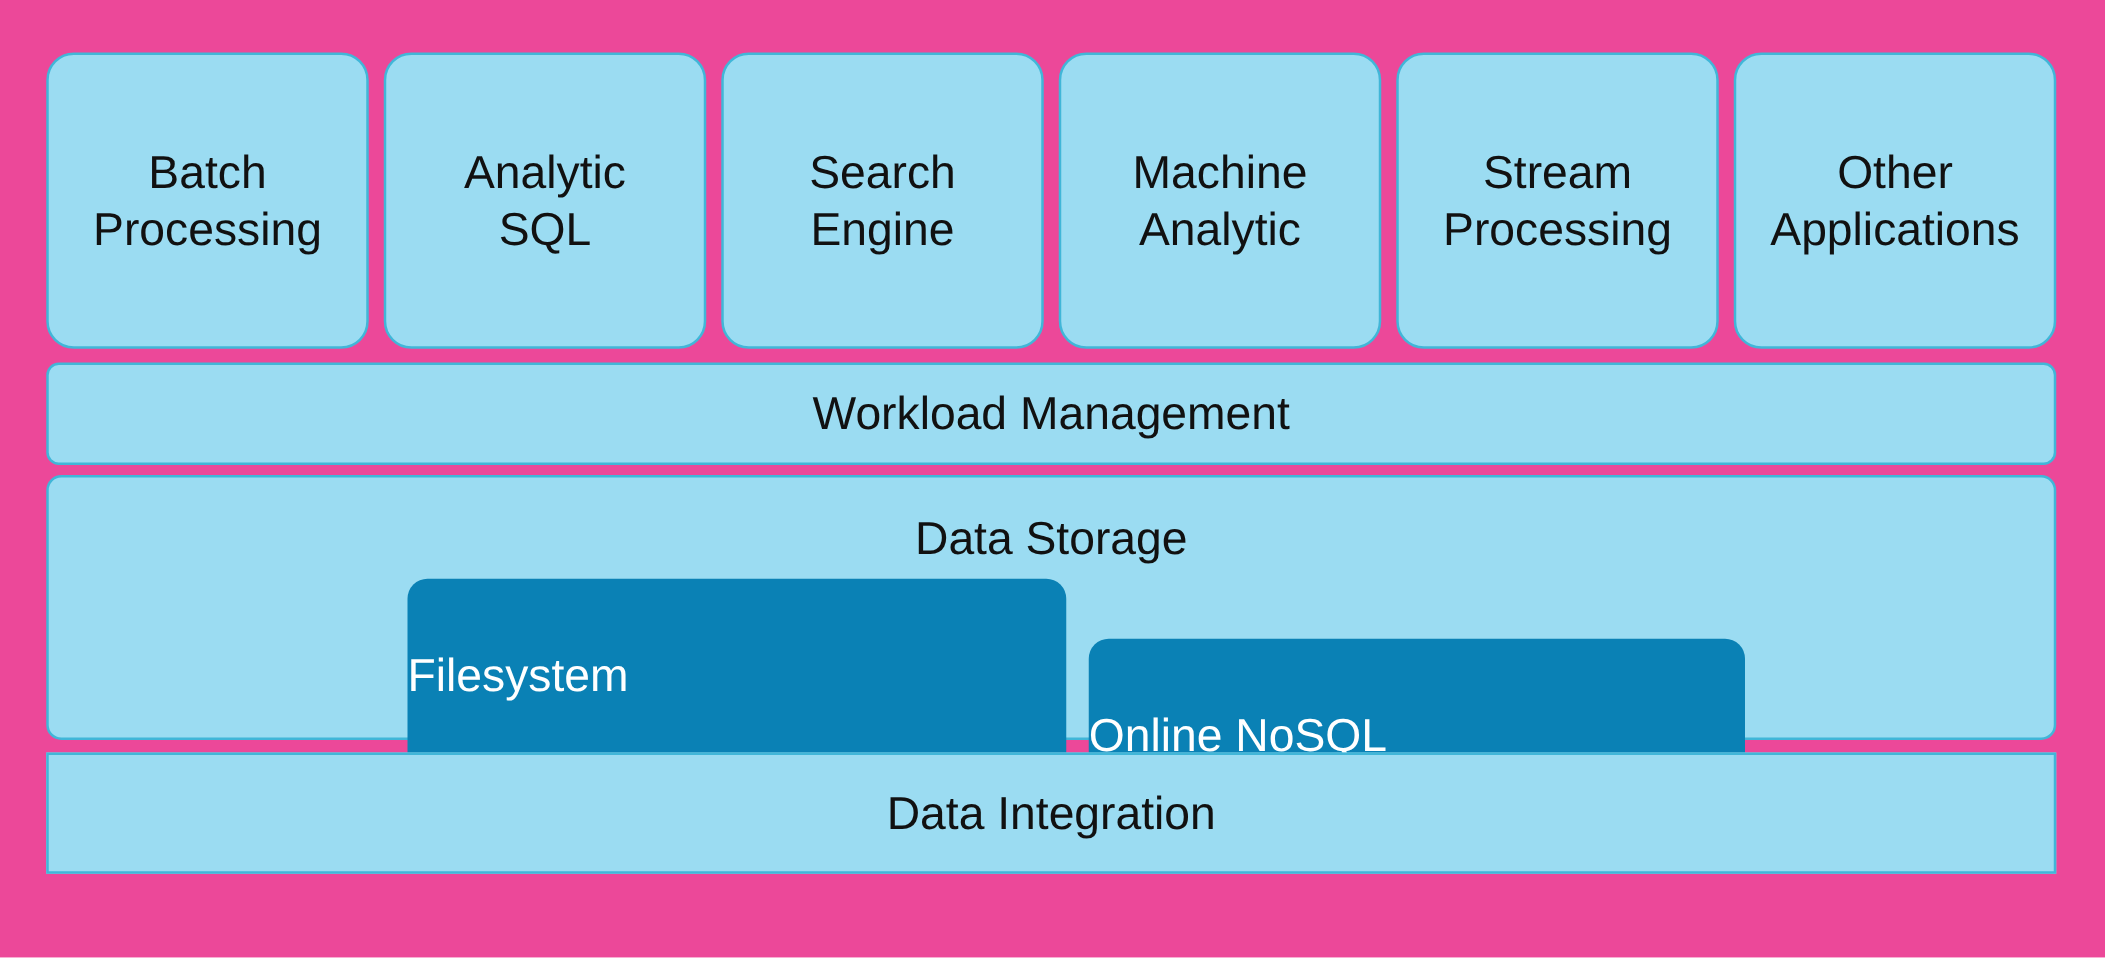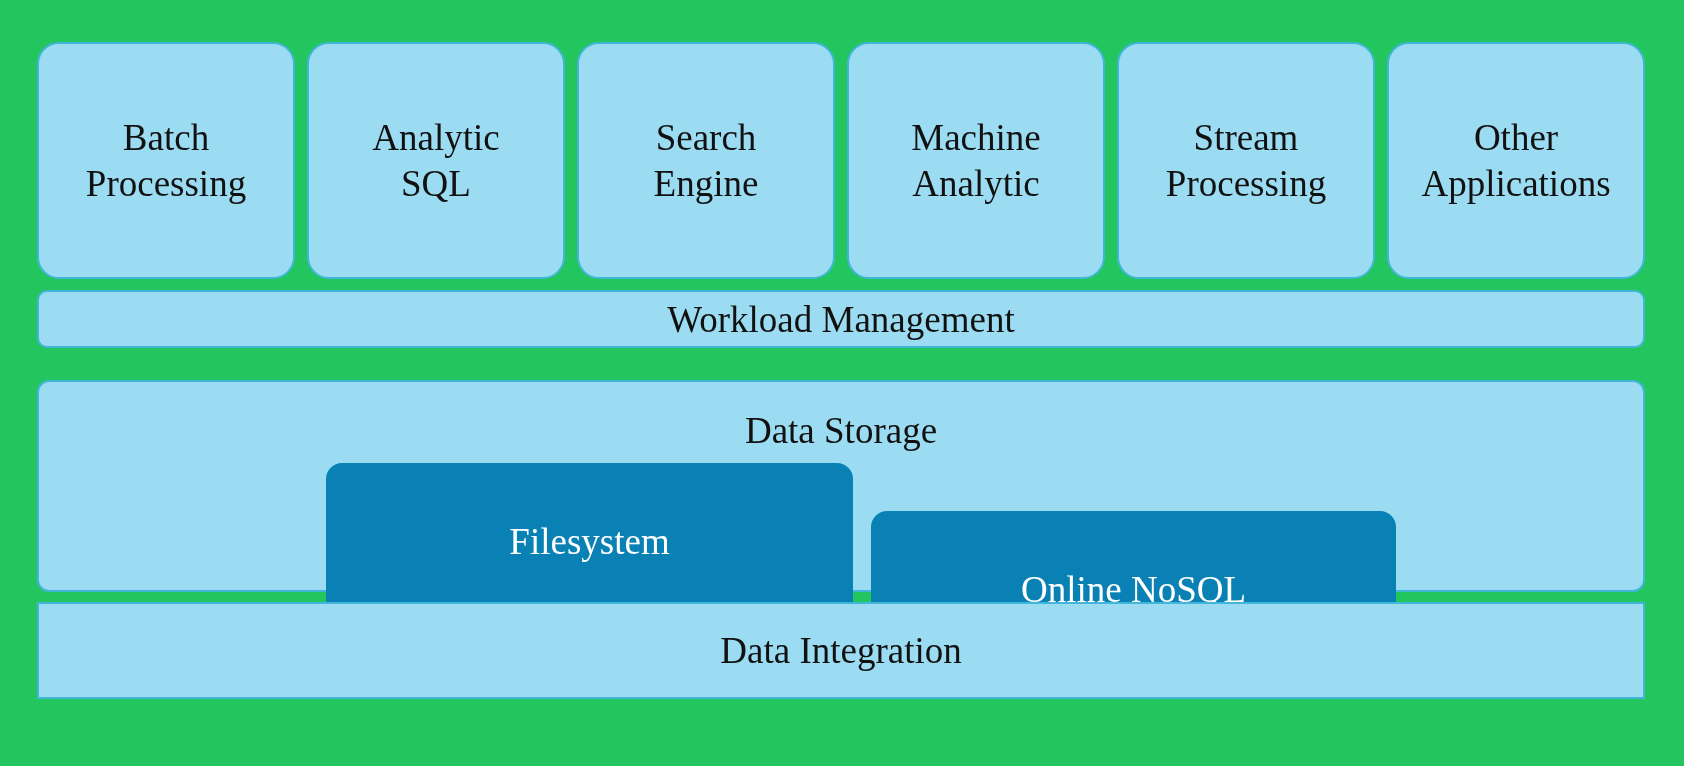--- a/index.html
+++ b/index.html
@@ -9,24 +9,23 @@
     background: #ffffff;
   }
   body {
     font-family: "Liberation Sans", sans-serif;
     -webkit-font-smoothing: antialiased;
   }
   #diagram {
     position: relative;
     width: 1684px;
     height: 766px;
-    background: #22c55e;
+    background: #ec4899;
     overflow: hidden;
     box-sizing: border-box;
-    font-family: Liberation Serif, serif;
   }
 
   
   .block {
     position: absolute;
     box-sizing: border-box;
     display: flex;
     align-items: center;
     justify-content: center;
     text-align: center;
@@ -67,21 +66,21 @@
 
   
   .layer-bar {
     left: 37px;
     width: 1608px;
     border-radius: 10px;
     font-size: 37px;
   }
   #workload-bar {
     top: 290px;
-    height: 58px;
+    height: 82px;
   }
   #storage-bar {
     top: 380px;
     height: 212px;
     border-radius: 12px;
     align-items: flex-start;
     justify-content: center;
     padding-top: 30px;
   }
   #integration-bar {
@@ -95,21 +94,20 @@
   }
 
   
   .storage-inner {
     position: absolute;
     box-sizing: border-box;
     background: #0A81B5;
     border-radius: 16px;
     display: flex;
     align-items: center;
-    justify-content: center;
     text-align: center;
     color: #ffffff;
     font-size: 37px;
     top: 81px;
     height: 156px;
   }
   #storage-filesystem {
     left: 287px;
     width: 527px;
   }

